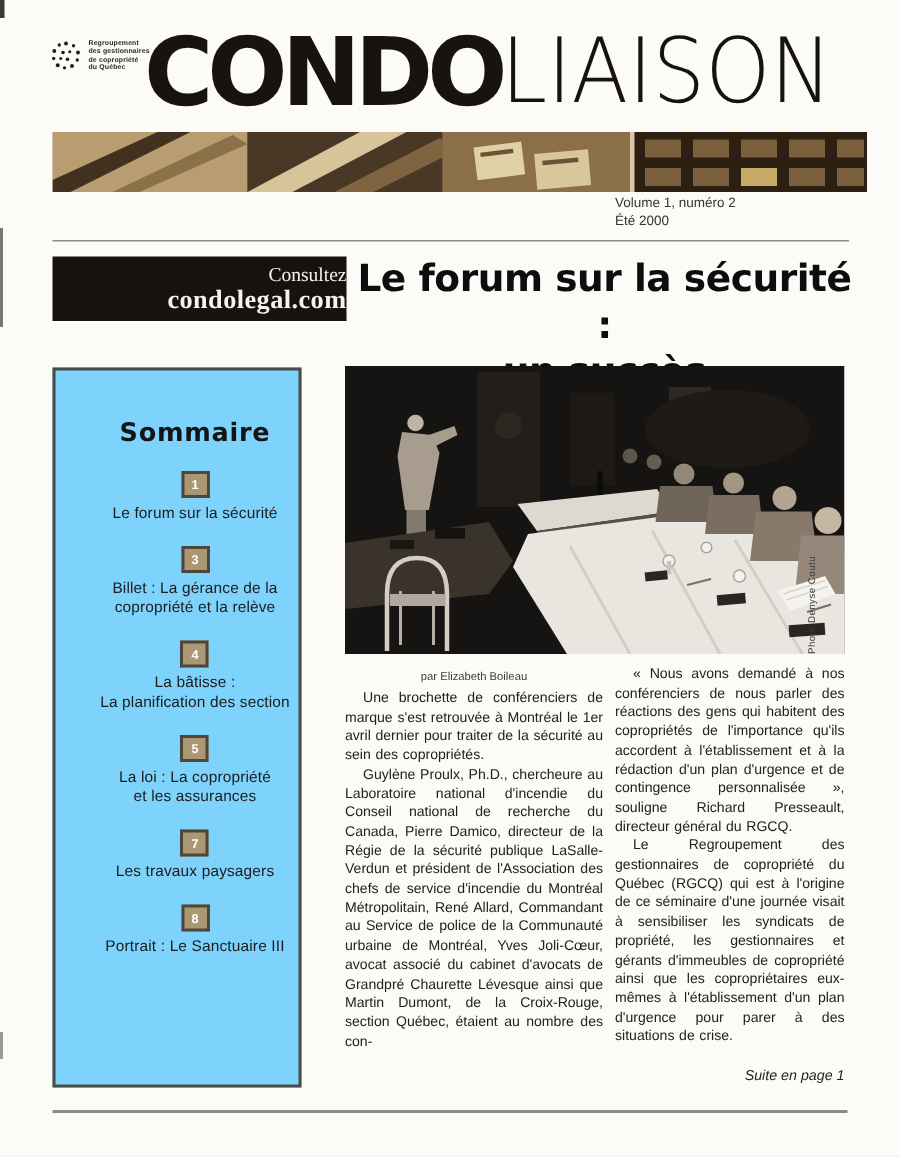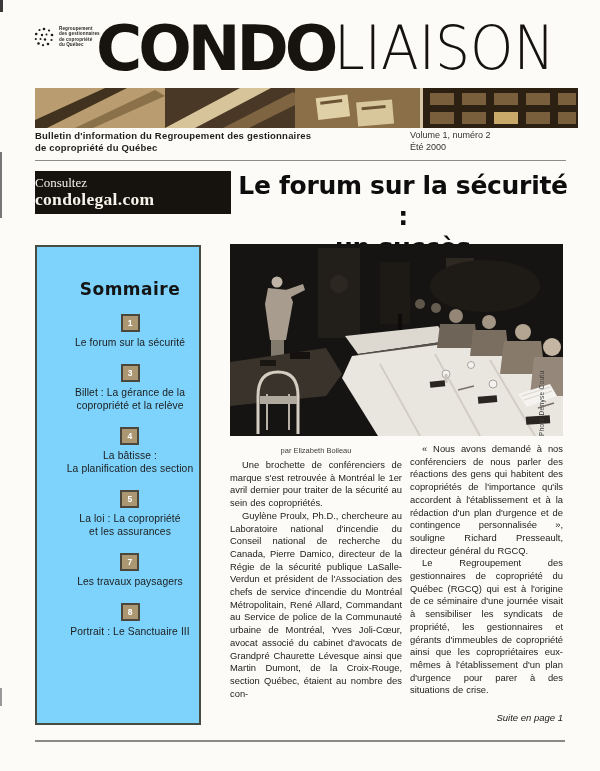--- a/index.html
+++ b/index.html
@@ -16,21 +16,21 @@
   #logo-text{font-size:4.6px;line-height:5.4px;font-weight:bold;color:#2a2a2a;letter-spacing:.1px;}
   #wordmark{left:96px;top:16px;width:504px;height:74px;display:flex;align-items:flex-start;overflow:hidden;white-space:nowrap;}
   #wm-bold{font-family:"DejaVu Sans",sans-serif;font-weight:800;font-size:63px;line-height:66px;letter-spacing:-4px;color:#17130f;}
   #wm-light{font-family:"DejaVu Sans",sans-serif;font-weight:200;font-size:60px;line-height:64px;letter-spacing:0px;color:#15120f;transform:scaleX(.92);transform-origin:left bottom;}
   #header-photo{left:35px;top:88px;width:543px;height:40px;}
   #tagline{left:35px;top:130px;font-size:9.5px;font-weight:bold;line-height:12px;color:#1e1e1e;letter-spacing:.2px;}
   #volume-block{left:410px;top:130px;font-size:9px;line-height:11.5px;color:#333;}
   .rule{position:absolute;background:#8c8c8c;height:1px;}
   
   #promo{left:35px;top:171px;width:196px;height:43px;background:#16120e;color:#f6f3ea;
-    display:flex;flex-direction:column;align-items:flex-start;justify-content:center;cursor:pointer;}
+    display:flex;flex-direction:column;align-items:flex-end;justify-content:center;cursor:pointer;}
   #promo .l1{font-family:"Liberation Serif",serif;font-size:13px;line-height:14px;}
   #promo .l2{font-family:"Liberation Serif",serif;font-size:17.5px;line-height:19px;font-weight:bold;letter-spacing:.3px;}
   
   #headline{left:236px;top:170px;width:334px;text-align:center;
     font-family:"DejaVu Sans",sans-serif;font-weight:bold;font-size:25px;line-height:31px;color:#0d0d0d;letter-spacing:-.3px;}
   
   #sidebar{left:35px;top:245px;width:166px;height:480px;background:#7dd3fc;border:2px solid #474d42;box-sizing:border-box;
     display:flex;flex-direction:column;align-items:center;padding-left:24px;}
   #sommaire-title{margin-top:32px;font-family:"DejaVu Sans",sans-serif;font-weight:bold;font-size:17px;color:#141414;letter-spacing:.5px;}
   .toc-item{margin-top:15px;display:flex;flex-direction:column;align-items:center;}
@@ -120,22 +120,20 @@
           <rect x="523" y="5" width="18" height="12"></rect>
         <rect x="395" y="24" width="24" height="12"></rect>
           <rect x="427" y="24" width="24" height="12"></rect>
           <rect x="491" y="24" width="24" height="12"></rect>
           <rect x="523" y="24" width="18" height="12"></rect>
       </g>
       <rect x="459" y="24" width="24" height="12" fill="#c9a96a"></rect>
     </svg>
   </div>
 
-  <div class="abs" id="tagline" style="white-space:pre-line;">Bulletin d'information du Regroupement des gestionnaires
-de copropriété du Québec</div>
   <div class="abs" id="volume-block">
     <div>Volume 1, numéro 2</div>
     <div>Été 2000</div>
   </div>
   <div class="rule" style="left:35px;top:160px;width:531px;"></div>
 
   <div class="abs" id="promo">
     <div class="l1">Consultez</div>
     <div class="l2">condolegal.com</div>
   </div>

